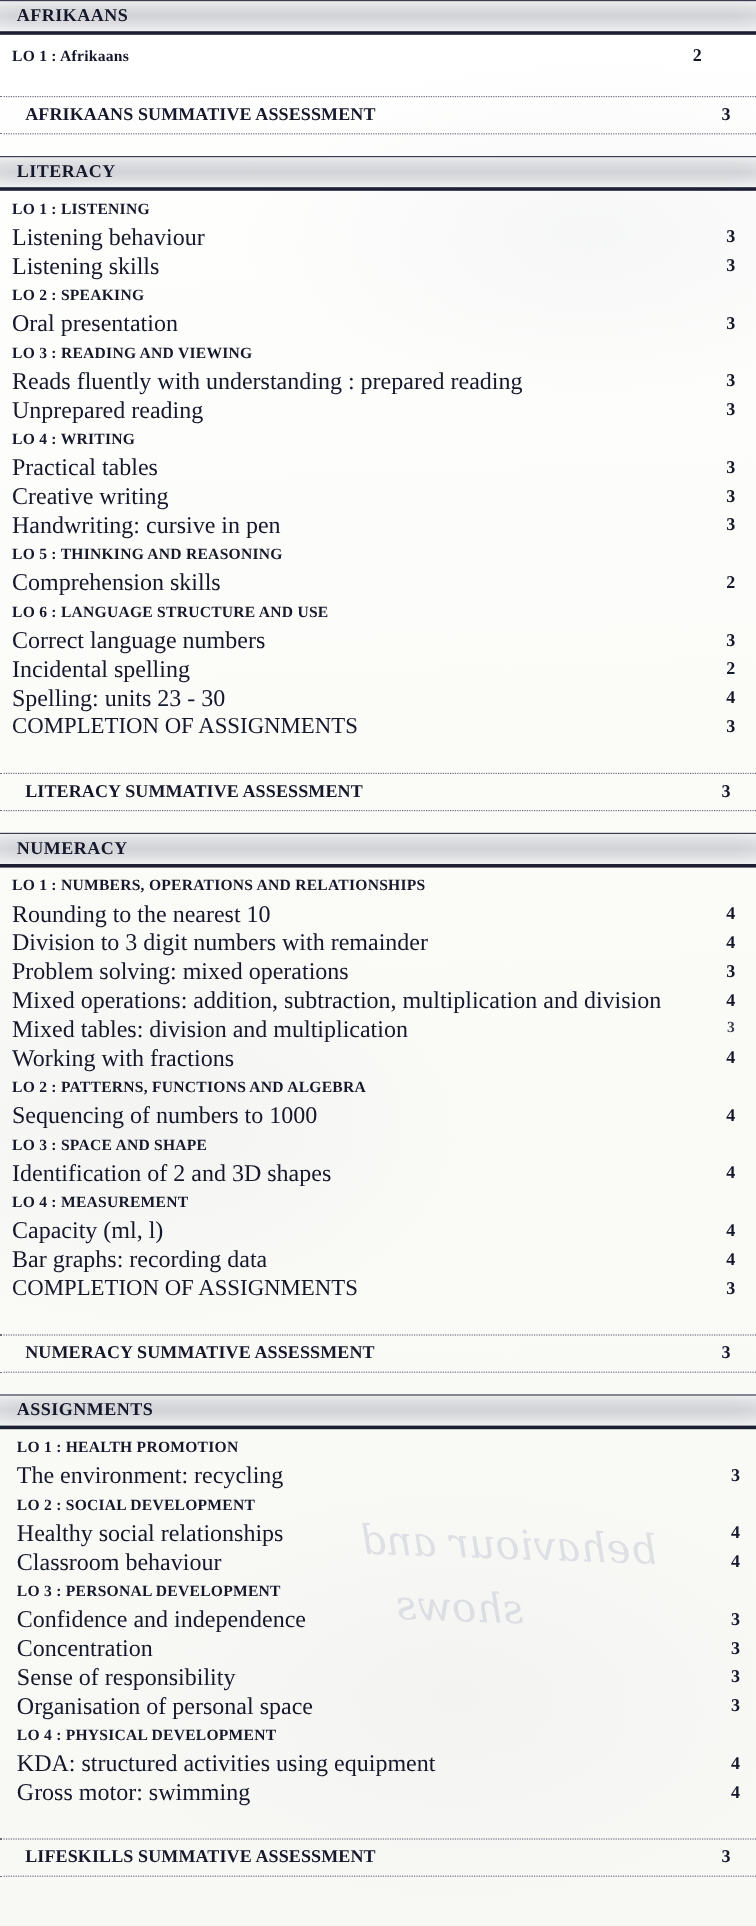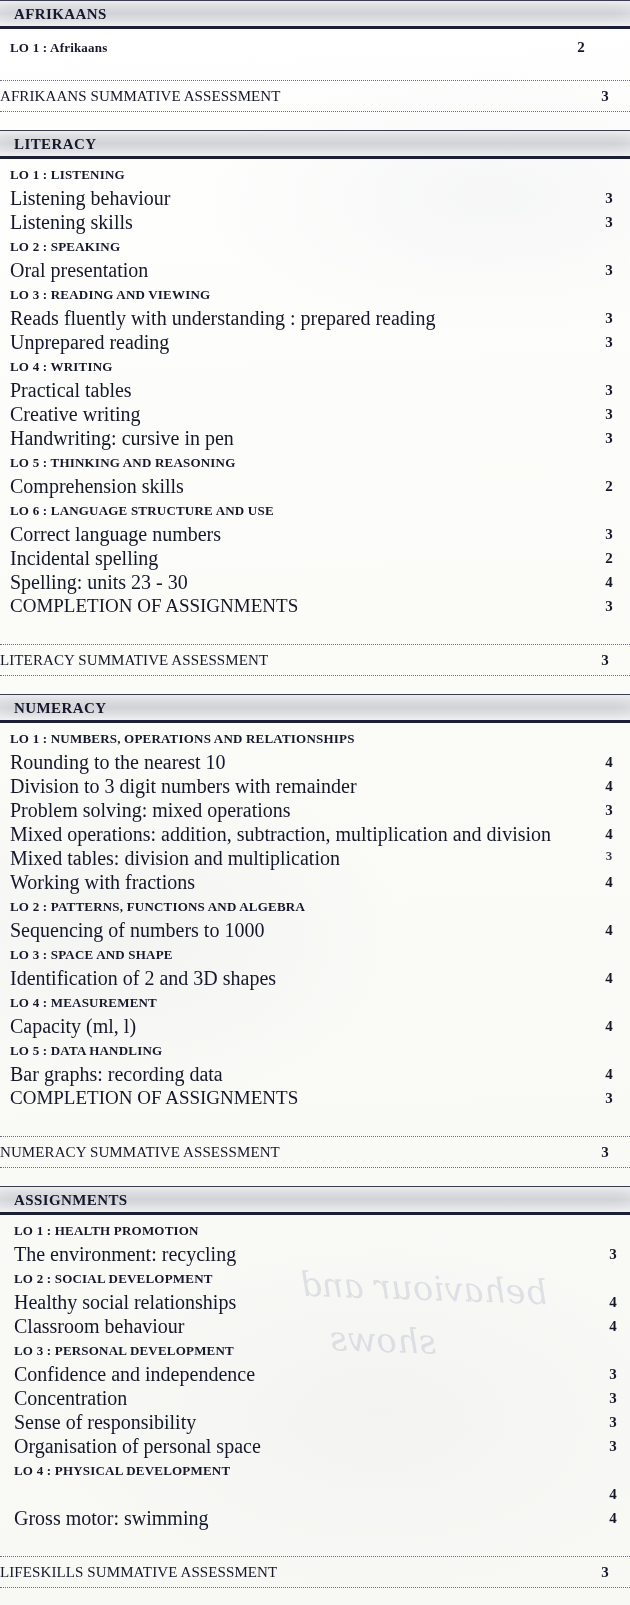--- a/index.html
+++ b/index.html
@@ -119,23 +119,24 @@
   
   .summative {
     position: relative;
     height: 30px;
     line-height: 30px;
     border-top: 1px dotted #6b6f80;
     border-bottom: 1px dotted #6b6f80;
     margin: 0;
   }
   .summative .txt {
-    font-weight: normal;
+    font-weight: bold;
     font-size: 15px;
     letter-spacing: .1px;
+    margin-left: 21px;
   }
   .summative .score {
     left: 594px;
     line-height: 30px;
     top: 0;
   }
   .gap-md { height: 18px; }
   .gap-lg { height: 26px; }
 
   
@@ -226,21 +227,20 @@
         <div class="row"><span class="txt">Problem solving: mixed operations</span><span class="score col-a">3</span></div>
         <div class="row"><span class="txt">Mixed operations: addition, subtraction, multiplication and division</span><span class="score col-a">4</span></div>
         <div class="row"><span class="txt">Mixed tables: division and multiplication</span><span class="score col-a amend">3</span></div>
         <div class="row"><span class="txt">Working with fractions</span><span class="score col-a">4</span></div>
         <div class="row lo"><span class="txt">LO 2  :  PATTERNS, FUNCTIONS AND ALGEBRA</span></div>
         <div class="row"><span class="txt">Sequencing of numbers to 1000</span><span class="score col-a">4</span></div>
         <div class="row lo"><span class="txt">LO 3  :  SPACE AND SHAPE</span></div>
         <div class="row"><span class="txt">Identification of 2 and 3D shapes</span><span class="score col-a">4</span></div>
         <div class="row lo"><span class="txt">LO 4  :  MEASUREMENT</span></div>
         <div class="row"><span class="txt">Capacity (ml, l)</span><span class="score col-a">4</span></div>
-        <div class="row lo"><span class="txt">LO 5  :  DATA HANDLING</span></div>
         <div class="row"><span class="txt">Bar graphs: recording data</span><span class="score col-a">4</span></div>
         <div class="row caps"><span class="txt">COMPLETION OF ASSIGNMENTS</span><span class="score col-a">3</span></div>
       </div>
       <div class="gap-lg"></div>
       <div class="summative">
         <span class="txt">NUMERACY SUMMATIVE ASSESSMENT</span>
         <span class="score">3</span>
       </div>
     </div>
 
@@ -255,21 +255,21 @@
         <div class="row"><span class="txt">The environment: recycling</span><span class="score col-a">3</span></div>
         <div class="row lo"><span class="txt">LO 2  :  SOCIAL DEVELOPMENT</span></div>
         <div class="row"><span class="txt">Healthy social relationships</span><span class="score col-a">4</span></div>
         <div class="row"><span class="txt">Classroom behaviour</span><span class="score col-a">4</span></div>
         <div class="row lo"><span class="txt">LO 3  :  PERSONAL DEVELOPMENT</span></div>
         <div class="row"><span class="txt">Confidence and independence</span><span class="score col-a">3</span></div>
         <div class="row"><span class="txt">Concentration</span><span class="score col-a">3</span></div>
         <div class="row"><span class="txt">Sense of responsibility</span><span class="score col-a">3</span></div>
         <div class="row"><span class="txt">Organisation of personal space</span><span class="score col-a">3</span></div>
         <div class="row lo"><span class="txt">LO 4  :  PHYSICAL DEVELOPMENT</span></div>
-        <div class="row"><span class="score col-a">4</span></div>
+        <div class="row"><span class="txt">KDA: structured activities using equipment</span><span class="score col-a">4</span></div>
         <div class="row"><span class="txt">Gross motor: swimming</span><span class="score col-a">4</span></div>
       </div>
       <div class="gap-lg"></div>
       <div class="summative">
         <span class="txt">LIFESKILLS SUMMATIVE ASSESSMENT</span>
         <span class="score">3</span>
       </div>
     </div>
 
     <div class="gap-md"></div>

